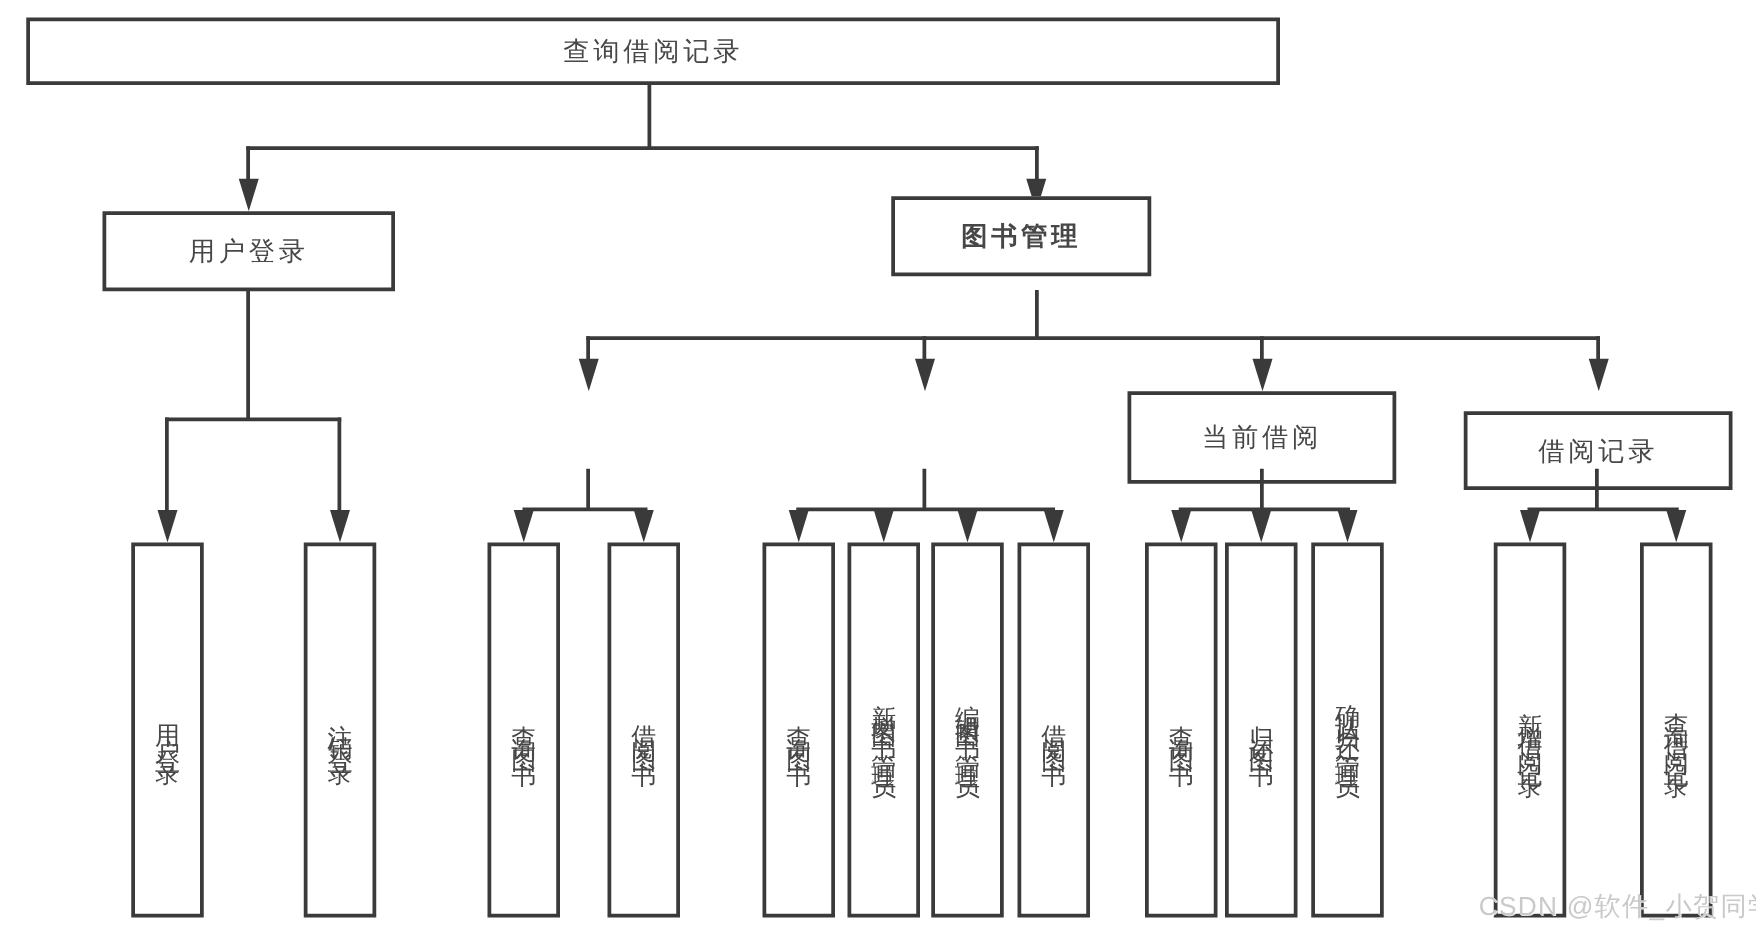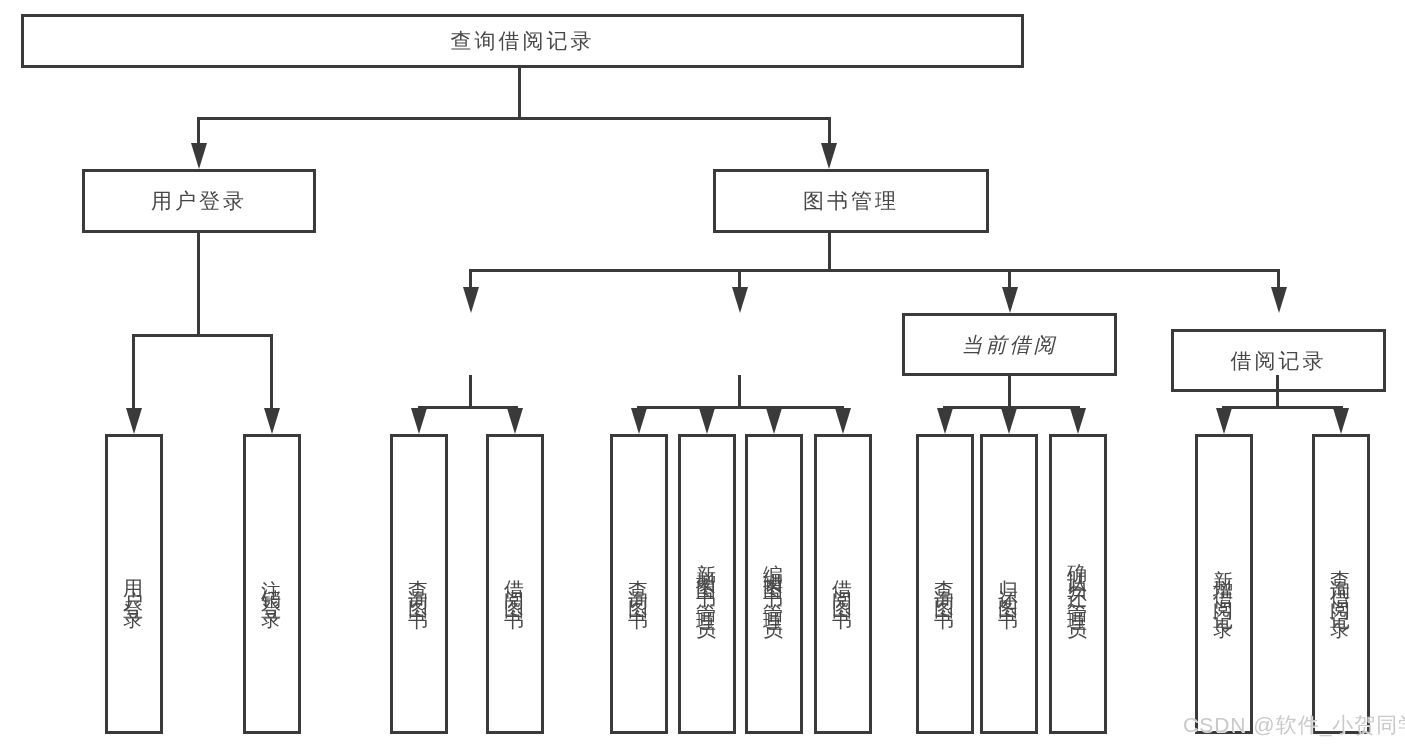--- a/index.html
+++ b/index.html
@@ -58,41 +58,41 @@
   <div class="box hbox" style="left:21px; top:14px; width:1003px; height:54px;">查询借阅记录</div>
 
   <div class="line" style="left:518px; top:66px; width:3px; height:53px;"></div>
   <div class="line" style="left:197px; top:117px; width:634px; height:3px;"></div>
   <div class="line" style="left:197px; top:117px; width:3px; height:28px;"></div>
   <div class="line" style="left:828px; top:117px; width:3px; height:28px;"></div>
   <div class="arrow" style="left:191px; top:143px;"></div>
   <div class="arrow" style="left:821px; top:143px;"></div>
 
   <div class="box hbox" style="left:82px; top:169px; width:234px; height:64px;">用户登录</div>
-  <div class="box hbox" style="left:713px; top:169px; width:276px; height:64px;">图书管理</div>
+  <div class="box hbox" style="left:713px; top:157px; width:208px; height:64px;font-weight:bold;">图书管理</div>
 
   <div class="line" style="left:197px; top:232px; width:3px; height:104px;"></div>
   <div class="line" style="left:132px; top:334px; width:141px; height:3px;"></div>
   <div class="line" style="left:132px; top:334px; width:3px; height:76px;"></div>
   <div class="line" style="left:270px; top:334px; width:3px; height:76px;"></div>
   <div class="arrow" style="left:126px; top:408px;"></div>
   <div class="arrow" style="left:264px; top:408px;"></div>
 
   <div class="line" style="left:828px; top:232px; width:3px; height:40px;"></div>
   <div class="line" style="left:469px; top:269px; width:811px; height:3px;"></div>
   <div class="line" style="left:469px; top:269px; width:3px; height:20px;"></div>
   <div class="line" style="left:738px; top:269px; width:3px; height:20px;"></div>
   <div class="line" style="left:1008px; top:269px; width:3px; height:20px;"></div>
   <div class="line" style="left:1277px; top:269px; width:3px; height:20px;"></div>
   <div class="arrow" style="left:463px; top:287px;"></div>
   <div class="arrow" style="left:732px; top:287px;"></div>
   <div class="arrow" style="left:1002px; top:287px;"></div>
   <div class="arrow" style="left:1271px; top:287px;"></div>
 
-  <div class="box hbox" style="left:902px; top:313px; width:215px; height:63px;font-style:italic;">当前借阅</div>
+  <div class="box hbox" style="left:902px; top:313px; width:215px; height:74px;">当前借阅</div>
   <div class="box hbox" style="left:1171px; top:313px; width:215px; height:63px;margin-top:16px;">借阅记录</div>
 
   <div class="line" style="left:469px; top:375px; width:3px; height:33px;"></div>
   <div class="line" style="left:418px; top:406px; width:100px; height:3px;"></div>
   <div class="arrow" style="left:411px; top:408px;"></div>
   <div class="arrow" style="left:507px; top:408px;"></div>
 
   <div class="line" style="left:738px; top:375px; width:3px; height:33px;"></div>
   <div class="line" style="left:637px; top:406px; width:207px; height:3px;"></div>
   <div class="arrow" style="left:631px; top:408px;"></div>

